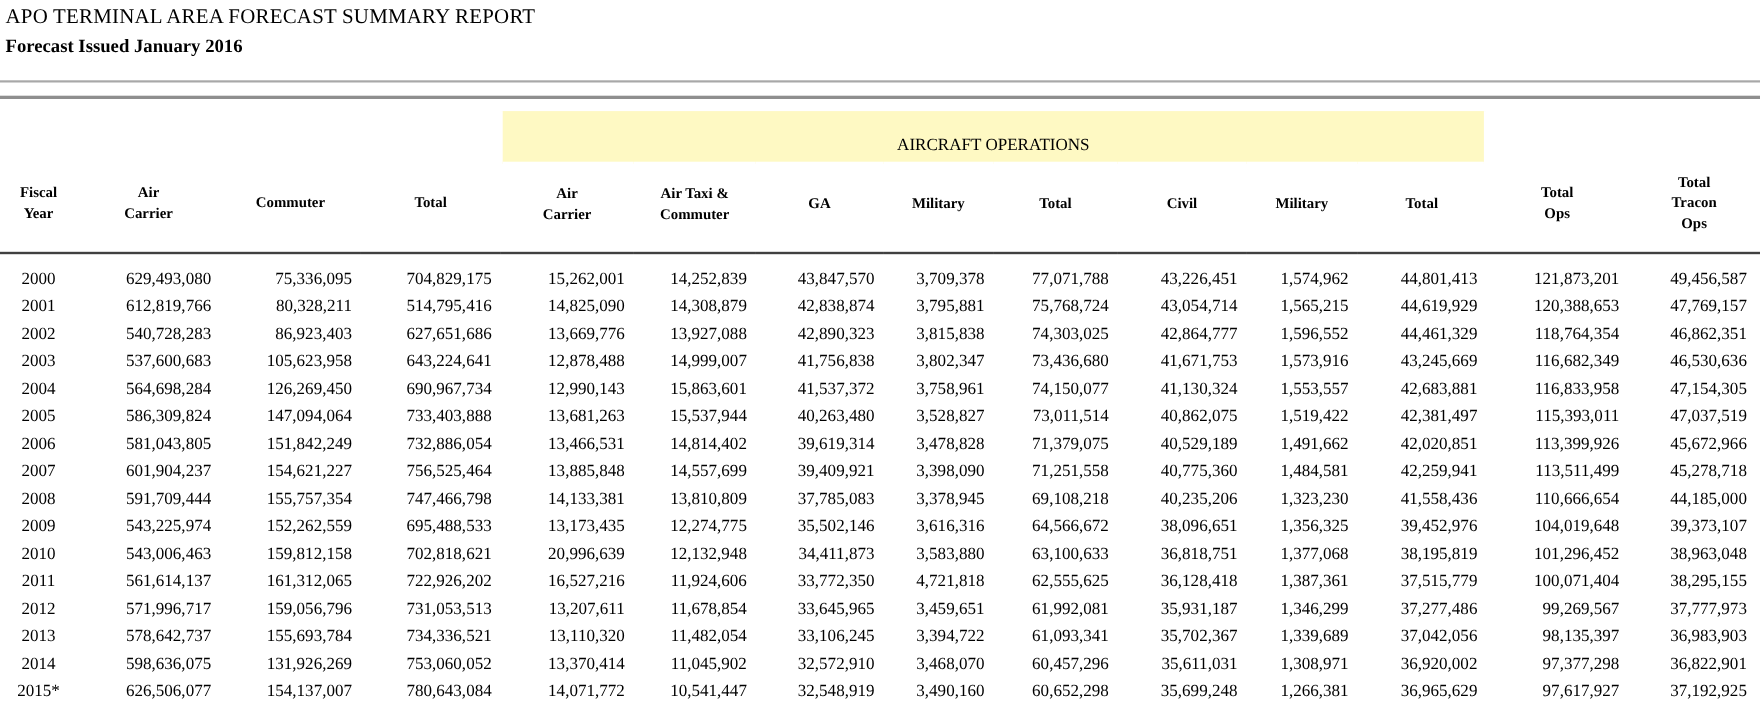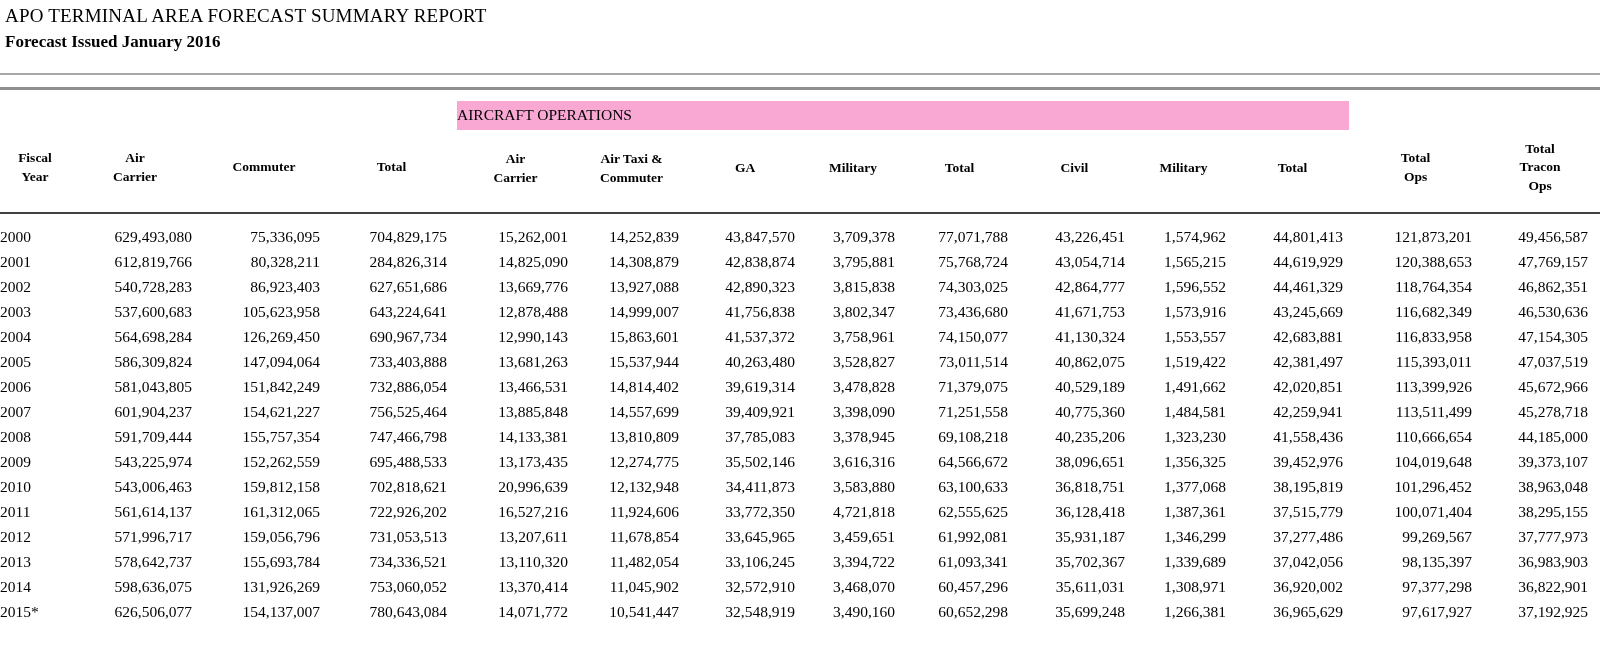--- a/index.html
+++ b/index.html
@@ -36,24 +36,25 @@
     margin-top: 12px;
   }
   table.taf {
     border-collapse: collapse;
     table-layout: fixed;
     width: 1600px;
     margin-top: 11px;
   }
   
   .band {
-    background: #f9a8d4;
+    background: #fef9c3;
+    text-align: center;
     font-size: 15.5px;
     font-weight: normal;
-    padding: 3px 0 4px 0;
+    padding: 20px 0 4px 0;
     border-left: 4px solid #ffffff;
     border-right: 4px solid #ffffff;
   }
   tr.group-row .band { border-bottom: 3px solid #ffffff; }
   tr.group-row td, tr.subgroup-row td { height: 22px; }
   
   tr.colhead-row th {
     font-weight: bold;
     font-size: 13.5px;
     text-align: center;
@@ -66,21 +67,21 @@
   }
   
   tbody td {
     font-size: 15.5px;
     line-height: 17px;
     padding: 4px 8px 4px 0;
     text-align: right;
     white-space: nowrap;
   }
   tbody td.year {
-    text-align: left;
+    text-align: center;
     padding: 4px 0;
   }
   tbody td:last-child { padding-right: 12px; }
   tbody tr:first-child td { padding-top: 14px; }
 </style>
 </head>
 <body>
 
 <div class="title">APO TERMINAL AREA FORECAST SUMMARY REPORT</div>
 <div class="subtitle">Forecast Issued January 2016</div>
@@ -148,21 +149,21 @@
         <td class="num">43,226,451</td>
         <td class="num">1,574,962</td>
         <td class="num">44,801,413</td>
         <td class="num">121,873,201</td>
         <td class="num">49,456,587</td>
       </tr>
       <tr>
         <td class="year">2001</td>
         <td class="num">612,819,766</td>
         <td class="num">80,328,211</td>
-        <td class="num">284,826,314</td>
+        <td class="num">514,795,416</td>
         <td class="num">14,825,090</td>
         <td class="num">14,308,879</td>
         <td class="num">42,838,874</td>
         <td class="num">3,795,881</td>
         <td class="num">75,768,724</td>
         <td class="num">43,054,714</td>
         <td class="num">1,565,215</td>
         <td class="num">44,619,929</td>
         <td class="num">120,388,653</td>
         <td class="num">47,769,157</td>

